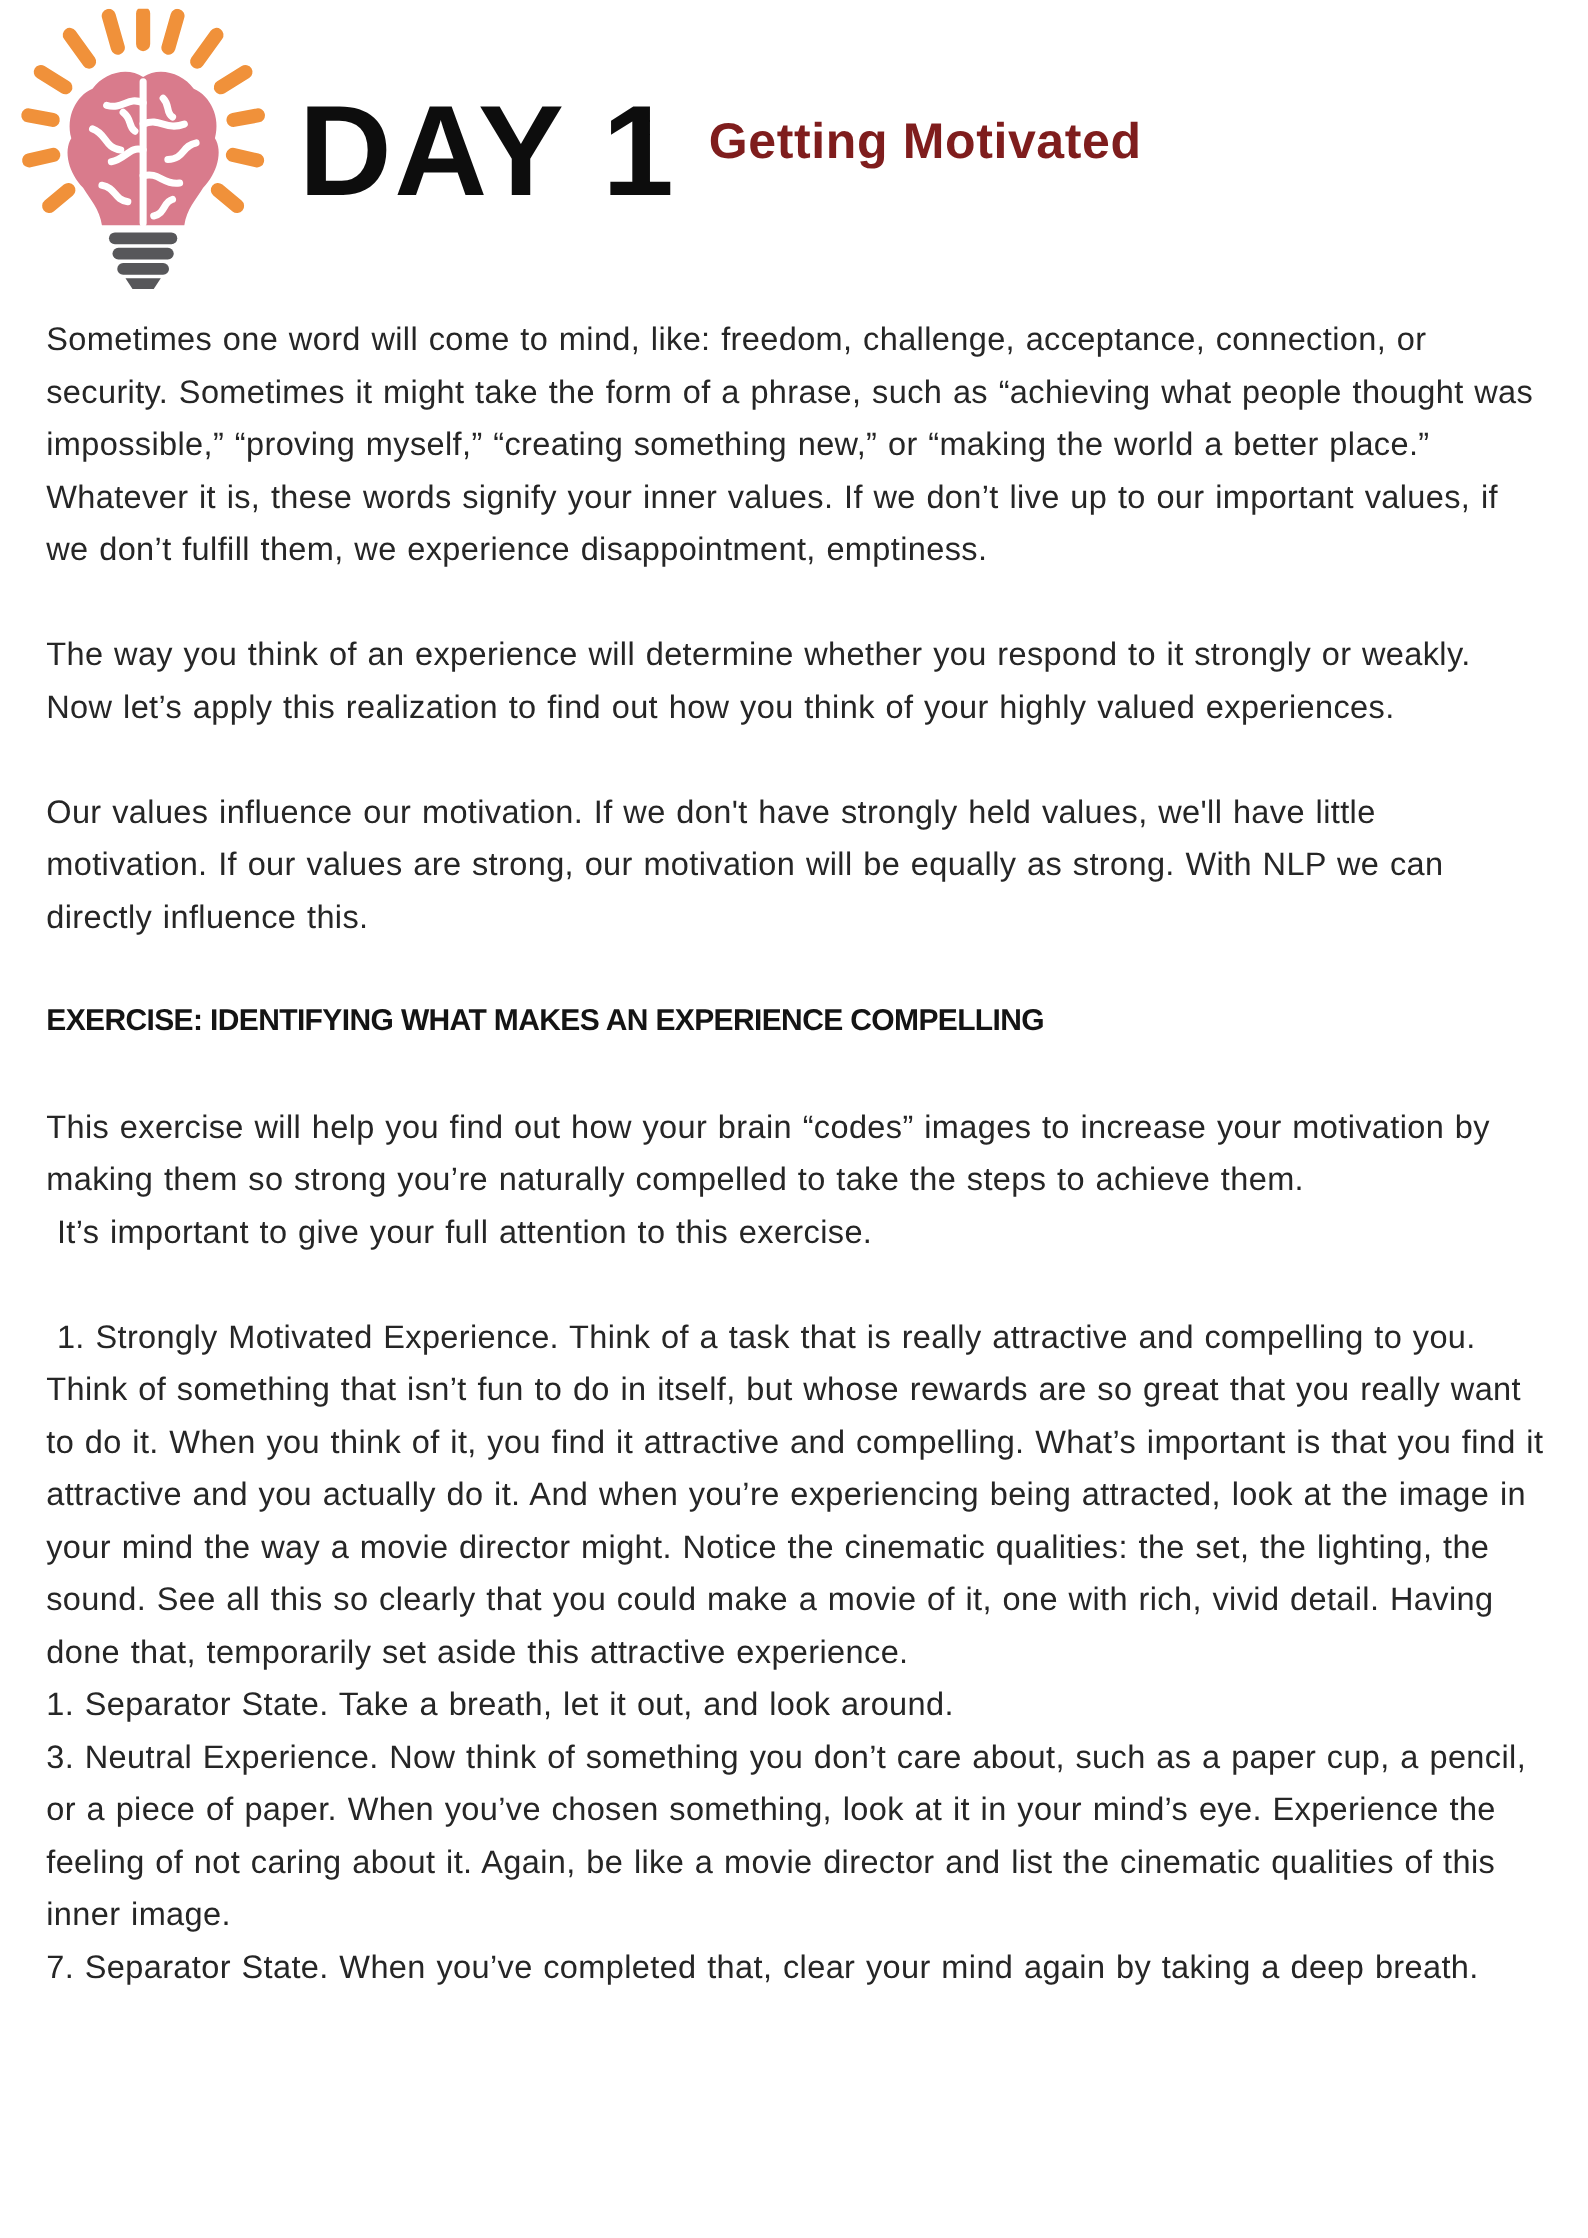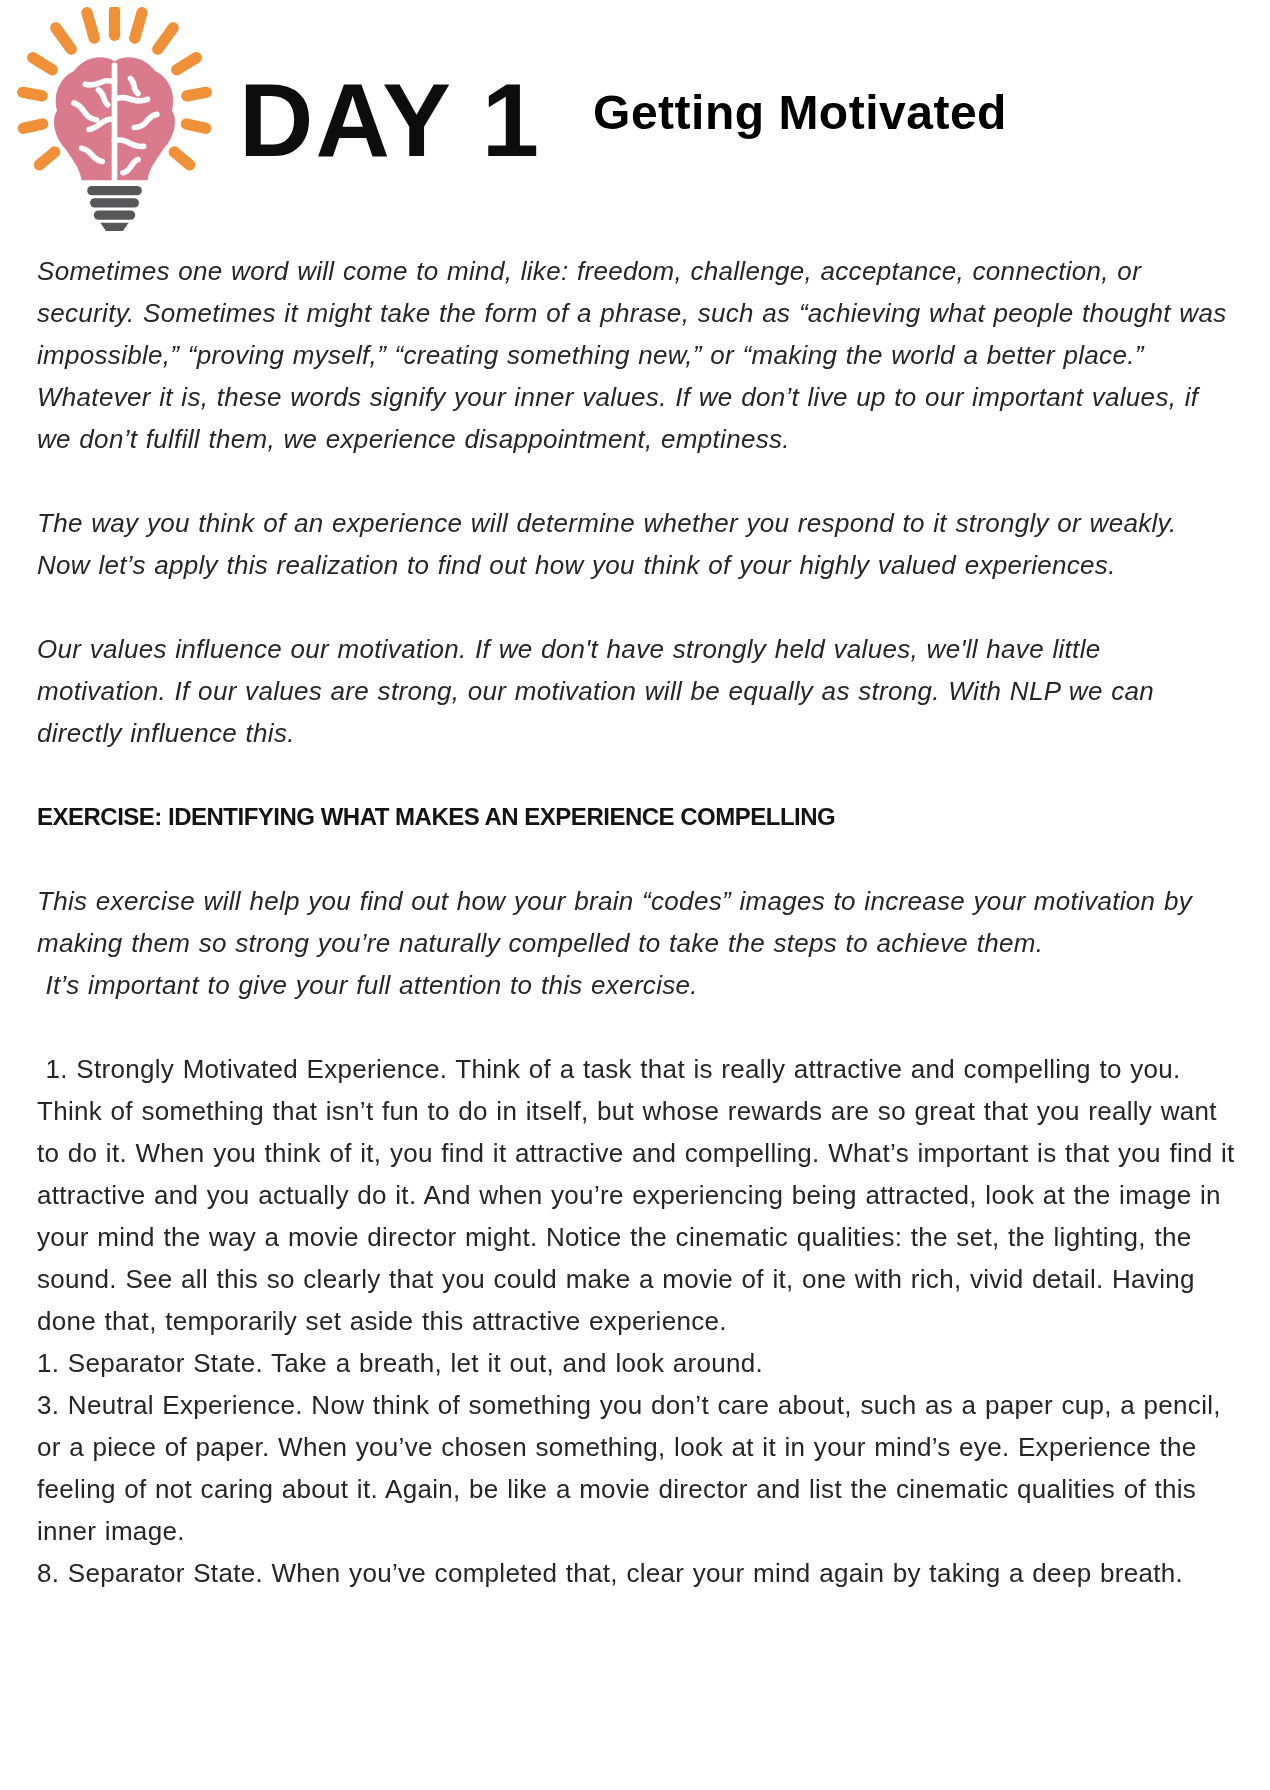--- a/index.html
+++ b/index.html
@@ -24,40 +24,39 @@
   h1.day-title {
     margin: 0 0 0 22px;
     font-size: 103px;
     font-weight: 700;
     letter-spacing: 2px;
     color: #0d0d0d;
     line-height: 1;
     font-family: "Liberation Sans", sans-serif;
   }
   h2.subtitle {
-    margin: 0 0 14px 52px;
-    font-size: 48px;
+    margin: 0 0 14px 26px;
+    font-size: 40px;
     font-weight: 700;
     letter-spacing: 0.5px;
-    color: #000000;
+    color: #7f1d1d;
     line-height: 1;
     font-family: "Liberation Sans", sans-serif;
   }
   main {
     padding: 18px 35px 0 37px;
     font-size: 26px;
     line-height: 42px;
     letter-spacing: 0.3px;
     word-spacing: 1px;
     color: #262626;
   }
   main p {
     margin: 0 0 42px 0;
     white-space: pre-wrap;
-    font-style: italic;
   }
   h3.exercise-heading {
     margin: 0 0 42px 0;
     font-size: 24px;
     line-height: 42px;
     font-weight: 700;
     letter-spacing: -0.5px;
     word-spacing: 0;
     color: #141414;
   }
@@ -133,17 +132,17 @@
 
     <h3 class="exercise-heading">EXERCISE: IDENTIFYING WHAT MAKES AN EXPERIENCE COMPELLING</h3>
 
     <p>This exercise will help you find out how your brain “codes” images to increase your motivation by making them so strong you’re naturally compelled to take the steps to achieve them.
  It’s important to give your full attention to this exercise.</p>
 
     <div class="steps">
       <div class="step"> 1. Strongly Motivated Experience. Think of a task that is really attractive and compelling to you. Think of something that isn’t fun to do in itself, but whose rewards are so great that you really want to do it. When you think of it, you find it attractive and compelling. What’s important is that you find it attractive and you actually do it. And when you’re experiencing being attracted, look at the image in your mind the way a movie director might. Notice the cinematic qualities: the set, the lighting, the sound. See all this so clearly that you could make a movie of it, one with rich, vivid detail. Having done that, temporarily set aside this attractive experience.</div>
       <div class="step">1. Separator State. Take a breath, let it out, and look around.</div>
       <div class="step">3. Neutral Experience. Now think of something you don’t care about, such as a paper cup, a pencil, or a piece of paper. When you’ve chosen something, look at it in your mind’s eye. Experience the feeling of not caring about it. Again, be like a movie director and list the cinematic qualities of this inner image.</div>
-      <div class="step">8. Separator State. When you’ve completed that, clear your mind again by taking a deep breath.</div>
+      <div class="step">7. Separator State. When you’ve completed that, clear your mind again by taking a deep breath.</div>
     </div>
   </main>
 
 </div>
 
 </body></html>

